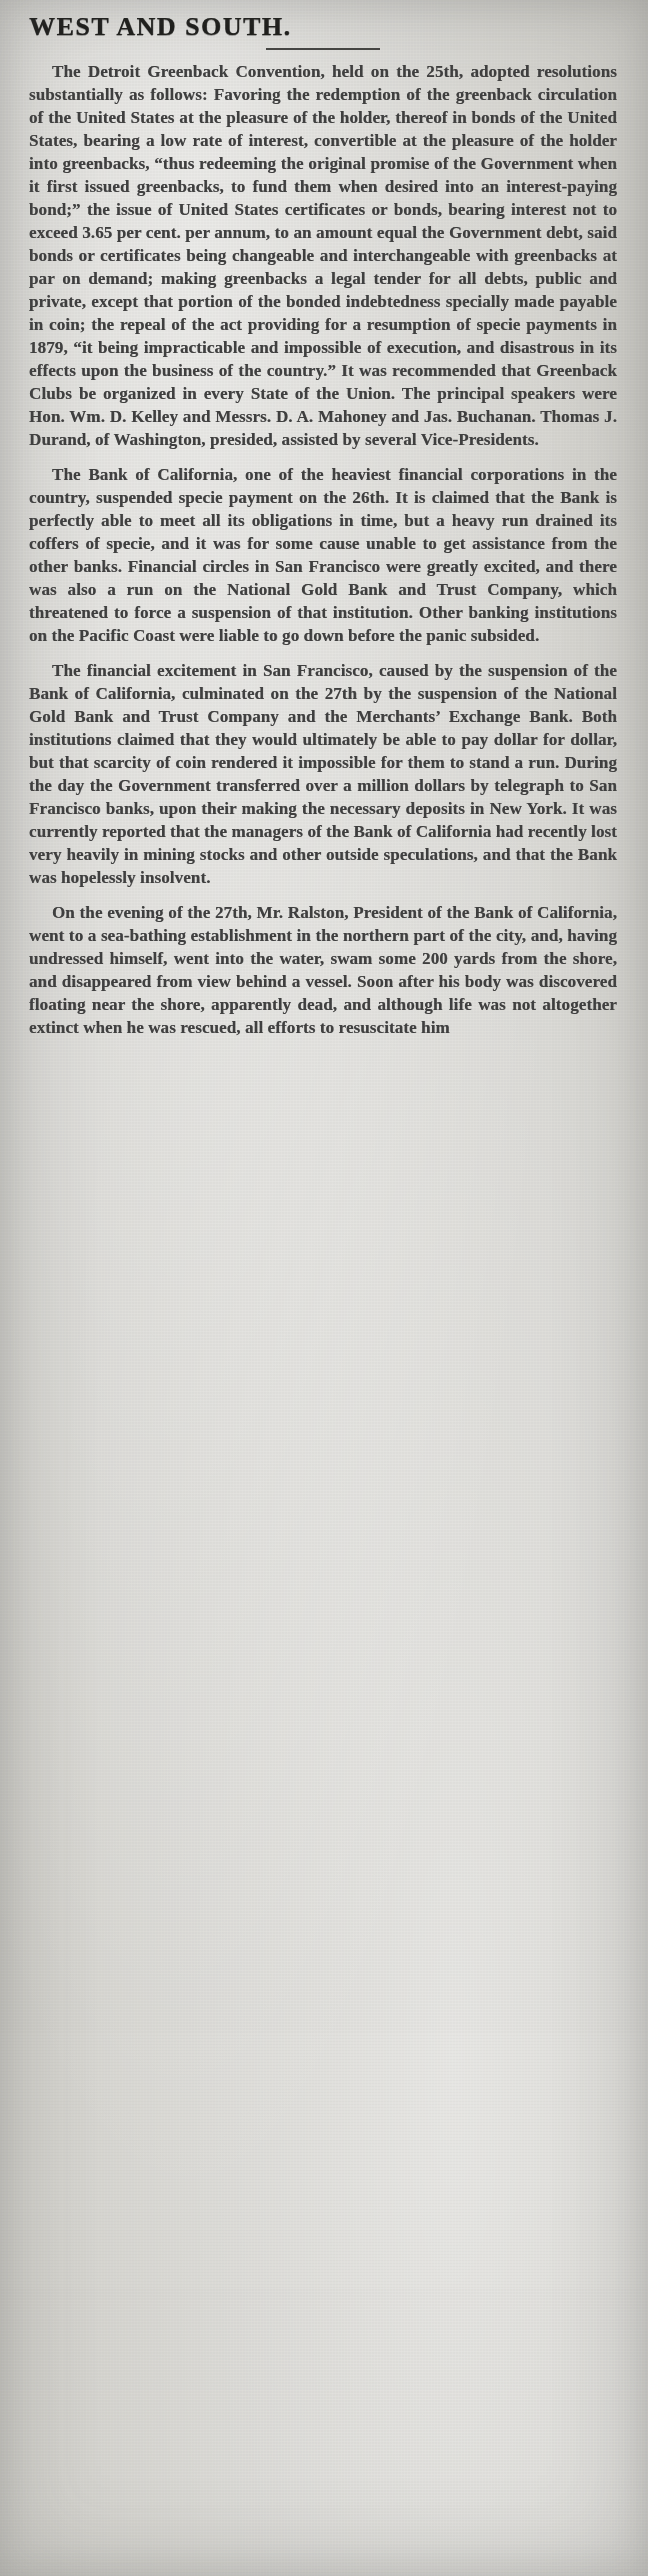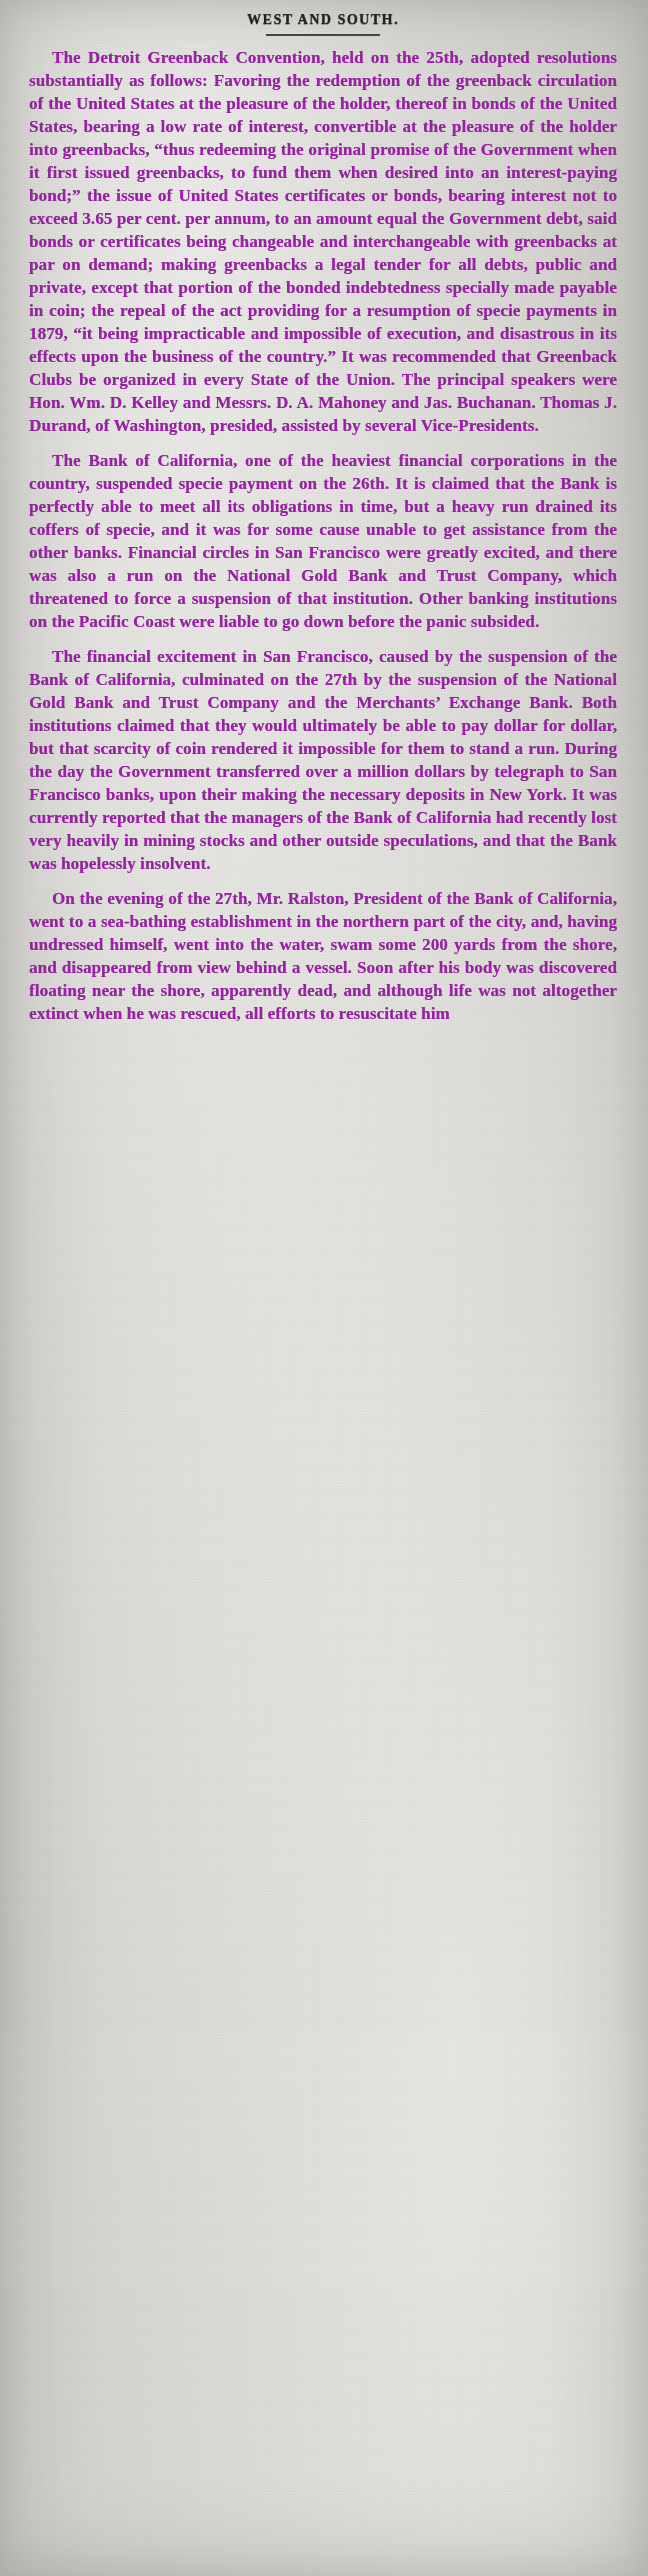--- a/index.html
+++ b/index.html
@@ -25,43 +25,42 @@
       radial-gradient(ellipse at 70% 80%, rgba(255,255,255,0.45), rgba(255,255,255,0) 65%),
       #d4d3ce;
   }
   .column {
     position: absolute;
     left: 29px;
     top: 12.2px;
     width: 588px;
   }
   .headline {
-    text-align: center;
     font-family: "Liberation Serif", serif;
     font-weight: bold;
-    font-size: 14px;
+    font-size: 26px;
     letter-spacing: 1.5px;
     color: #1c1c1a;
     text-shadow: 0.5px 0 0 rgba(20,20,20,0.55), 0 0.5px 0 rgba(20,20,20,0.35);
     margin: 0 0 4.6px 0;
     padding-bottom: 1.5px;
     text-transform: uppercase;
   }
   .rule {
     width: 114px;
     height: 1.5px;
     background: #2a2a28;
     margin: 0 auto 10.7px auto;
     opacity: 0.85;
   }
   p.body {
     font-family: "Liberation Serif", serif;
     font-size: 17px;
     line-height: 23px;
-    color: #a21caf;
+    color: #404040;
     text-align: justify;
     text-justify: inter-word;
     margin: 0 0 0 0;
     text-indent: 23px;
     letter-spacing: 0.1px;
     font-weight: 600;
     text-shadow: 0.3px 0 0 rgba(25,25,26,0.45);
     -webkit-font-smoothing: none;
   }
   p.body + p.body {

